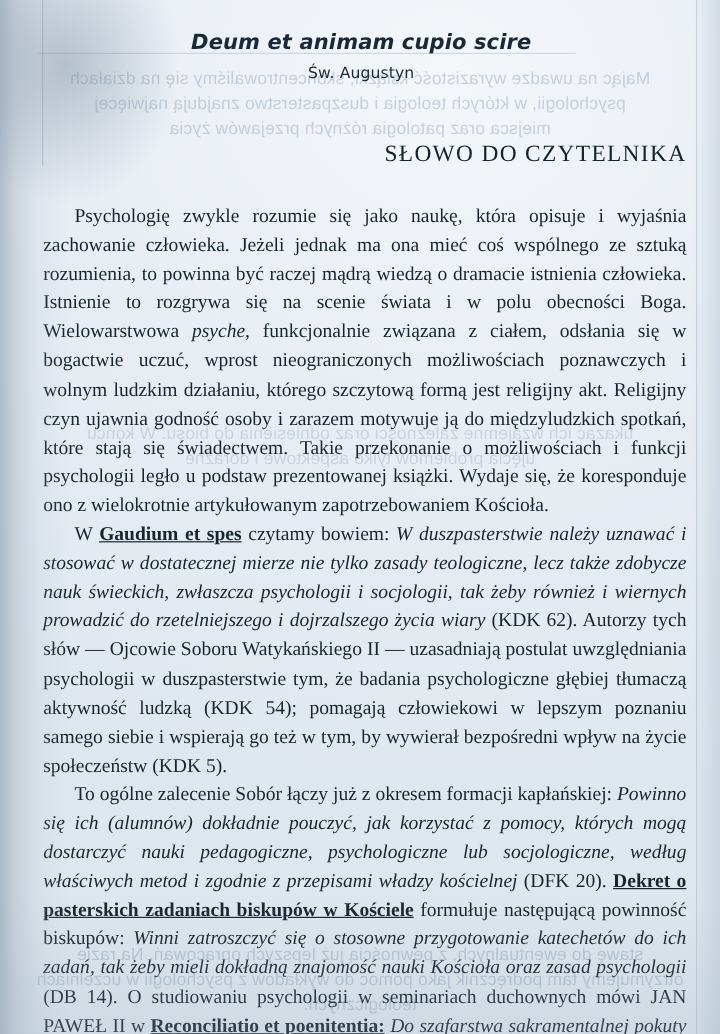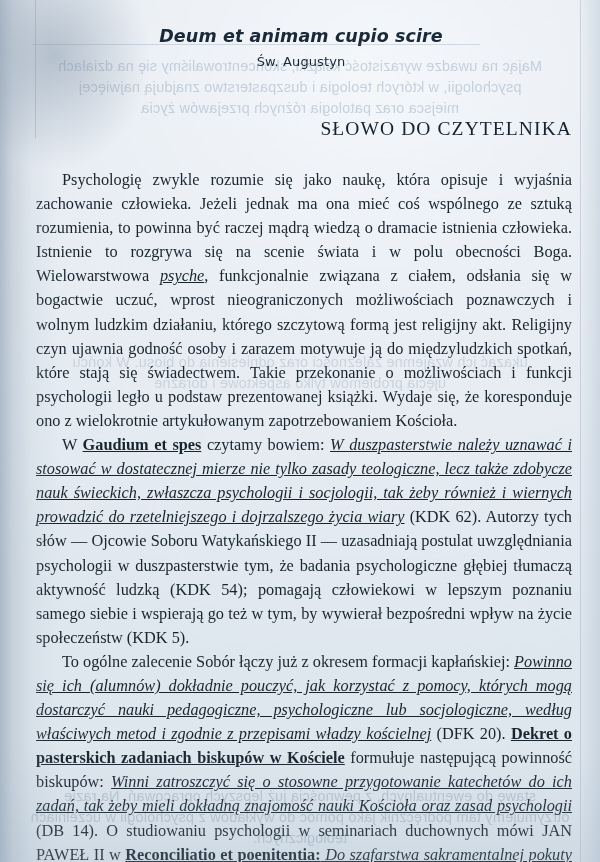--- a/index.html
+++ b/index.html
@@ -149,21 +149,21 @@
     text-justify: inter-word;
     hyphens: manual;
     color: #18252f;
   }
   .body-text p {
     margin: 0;
     text-indent: 26px;
   }
   .body-text p.cont { text-indent: 26px; }
 
-  .it  { font-style: italic; text-decoration: underline; }
+  .it  { font-style: italic; }
   .bd  { font-weight: 700; text-decoration: underline; }
 </style>
 </head>
 <body>
 
 <div class="page">
 
   <div class="paper-base"></div>
 
   <div class="bleed bleed-top">Mając na uwadze wyrazistość książki, skoncentrowaliśmy się na działach

